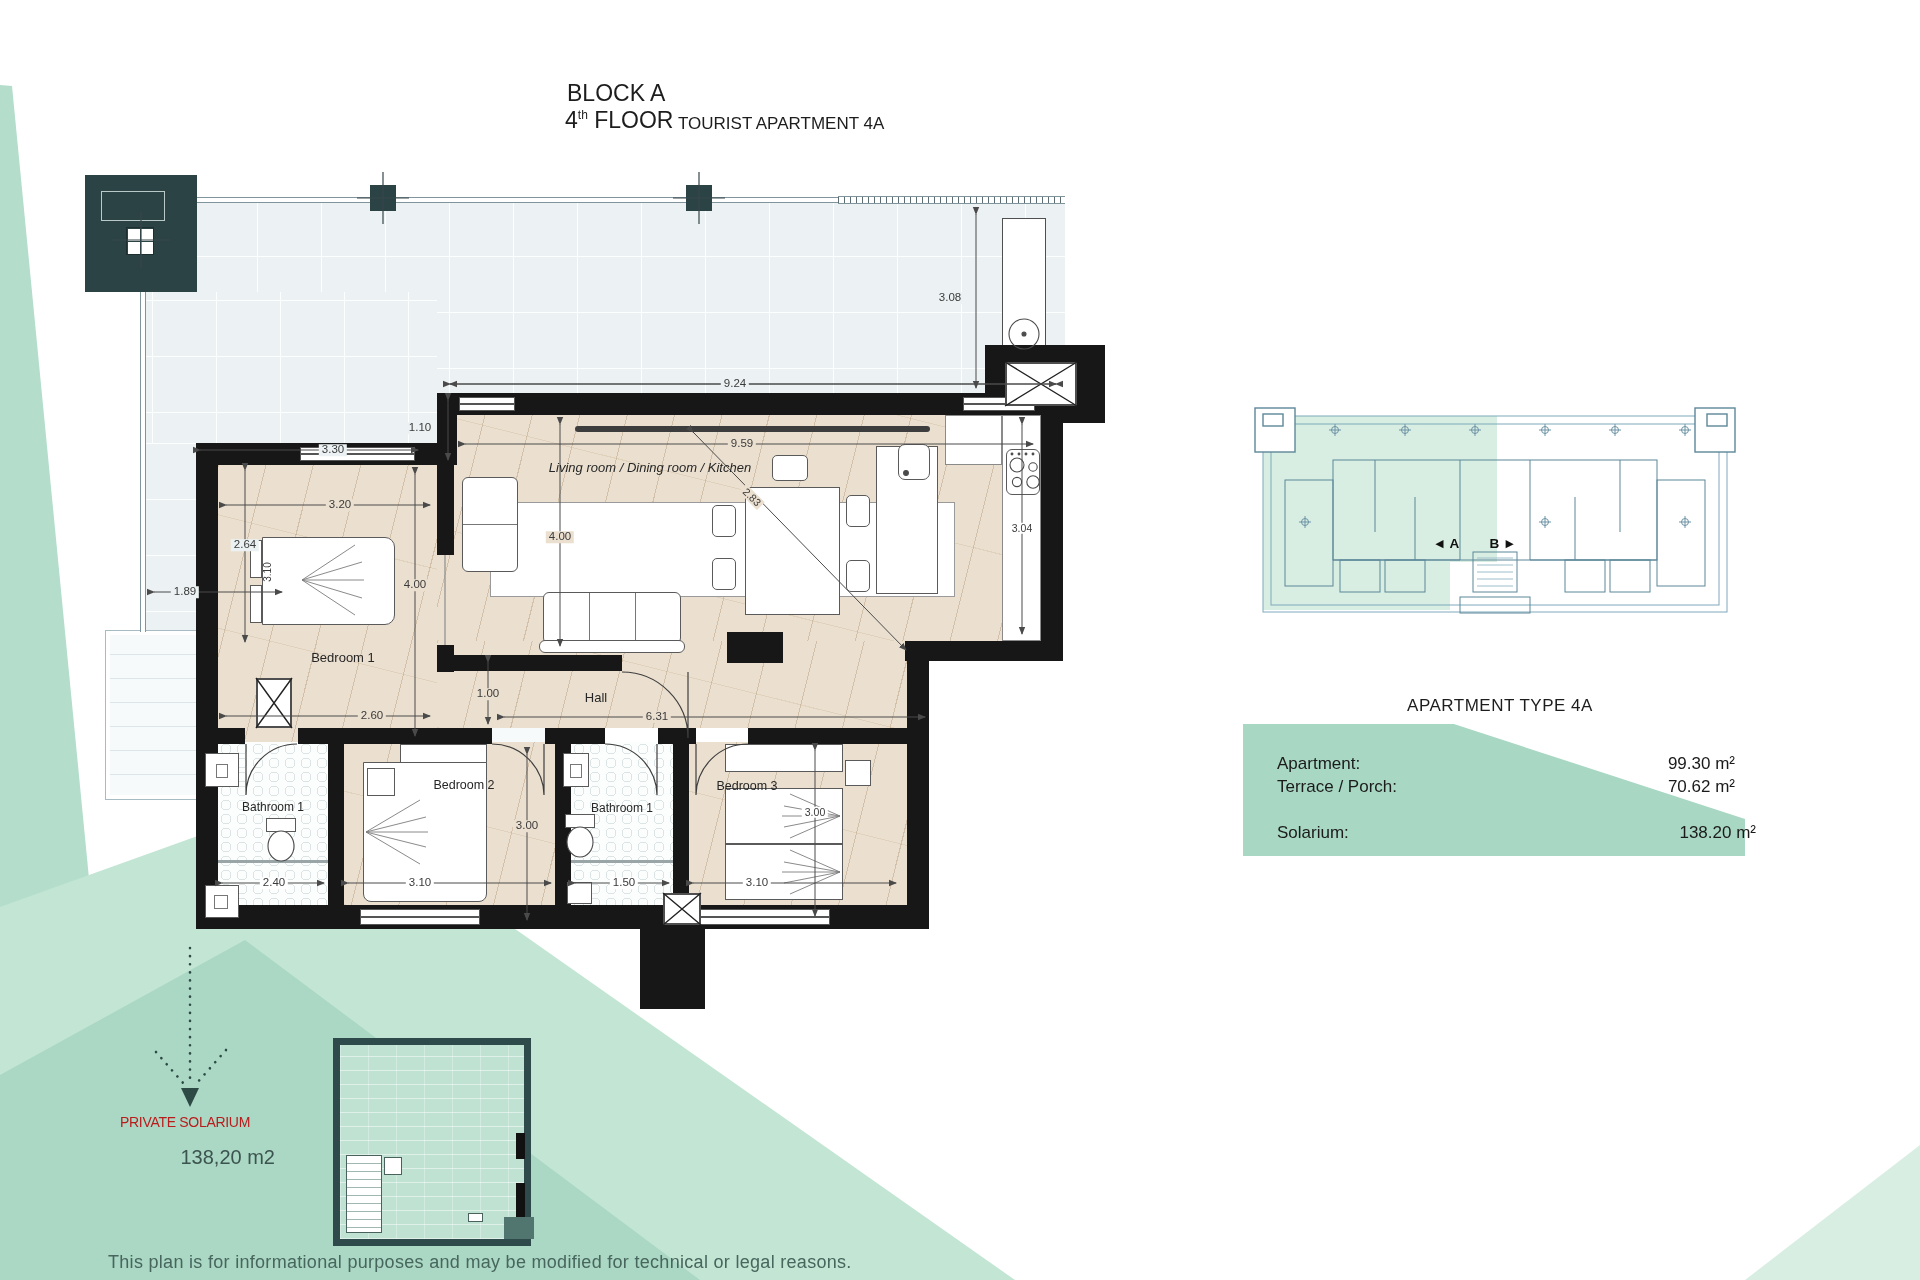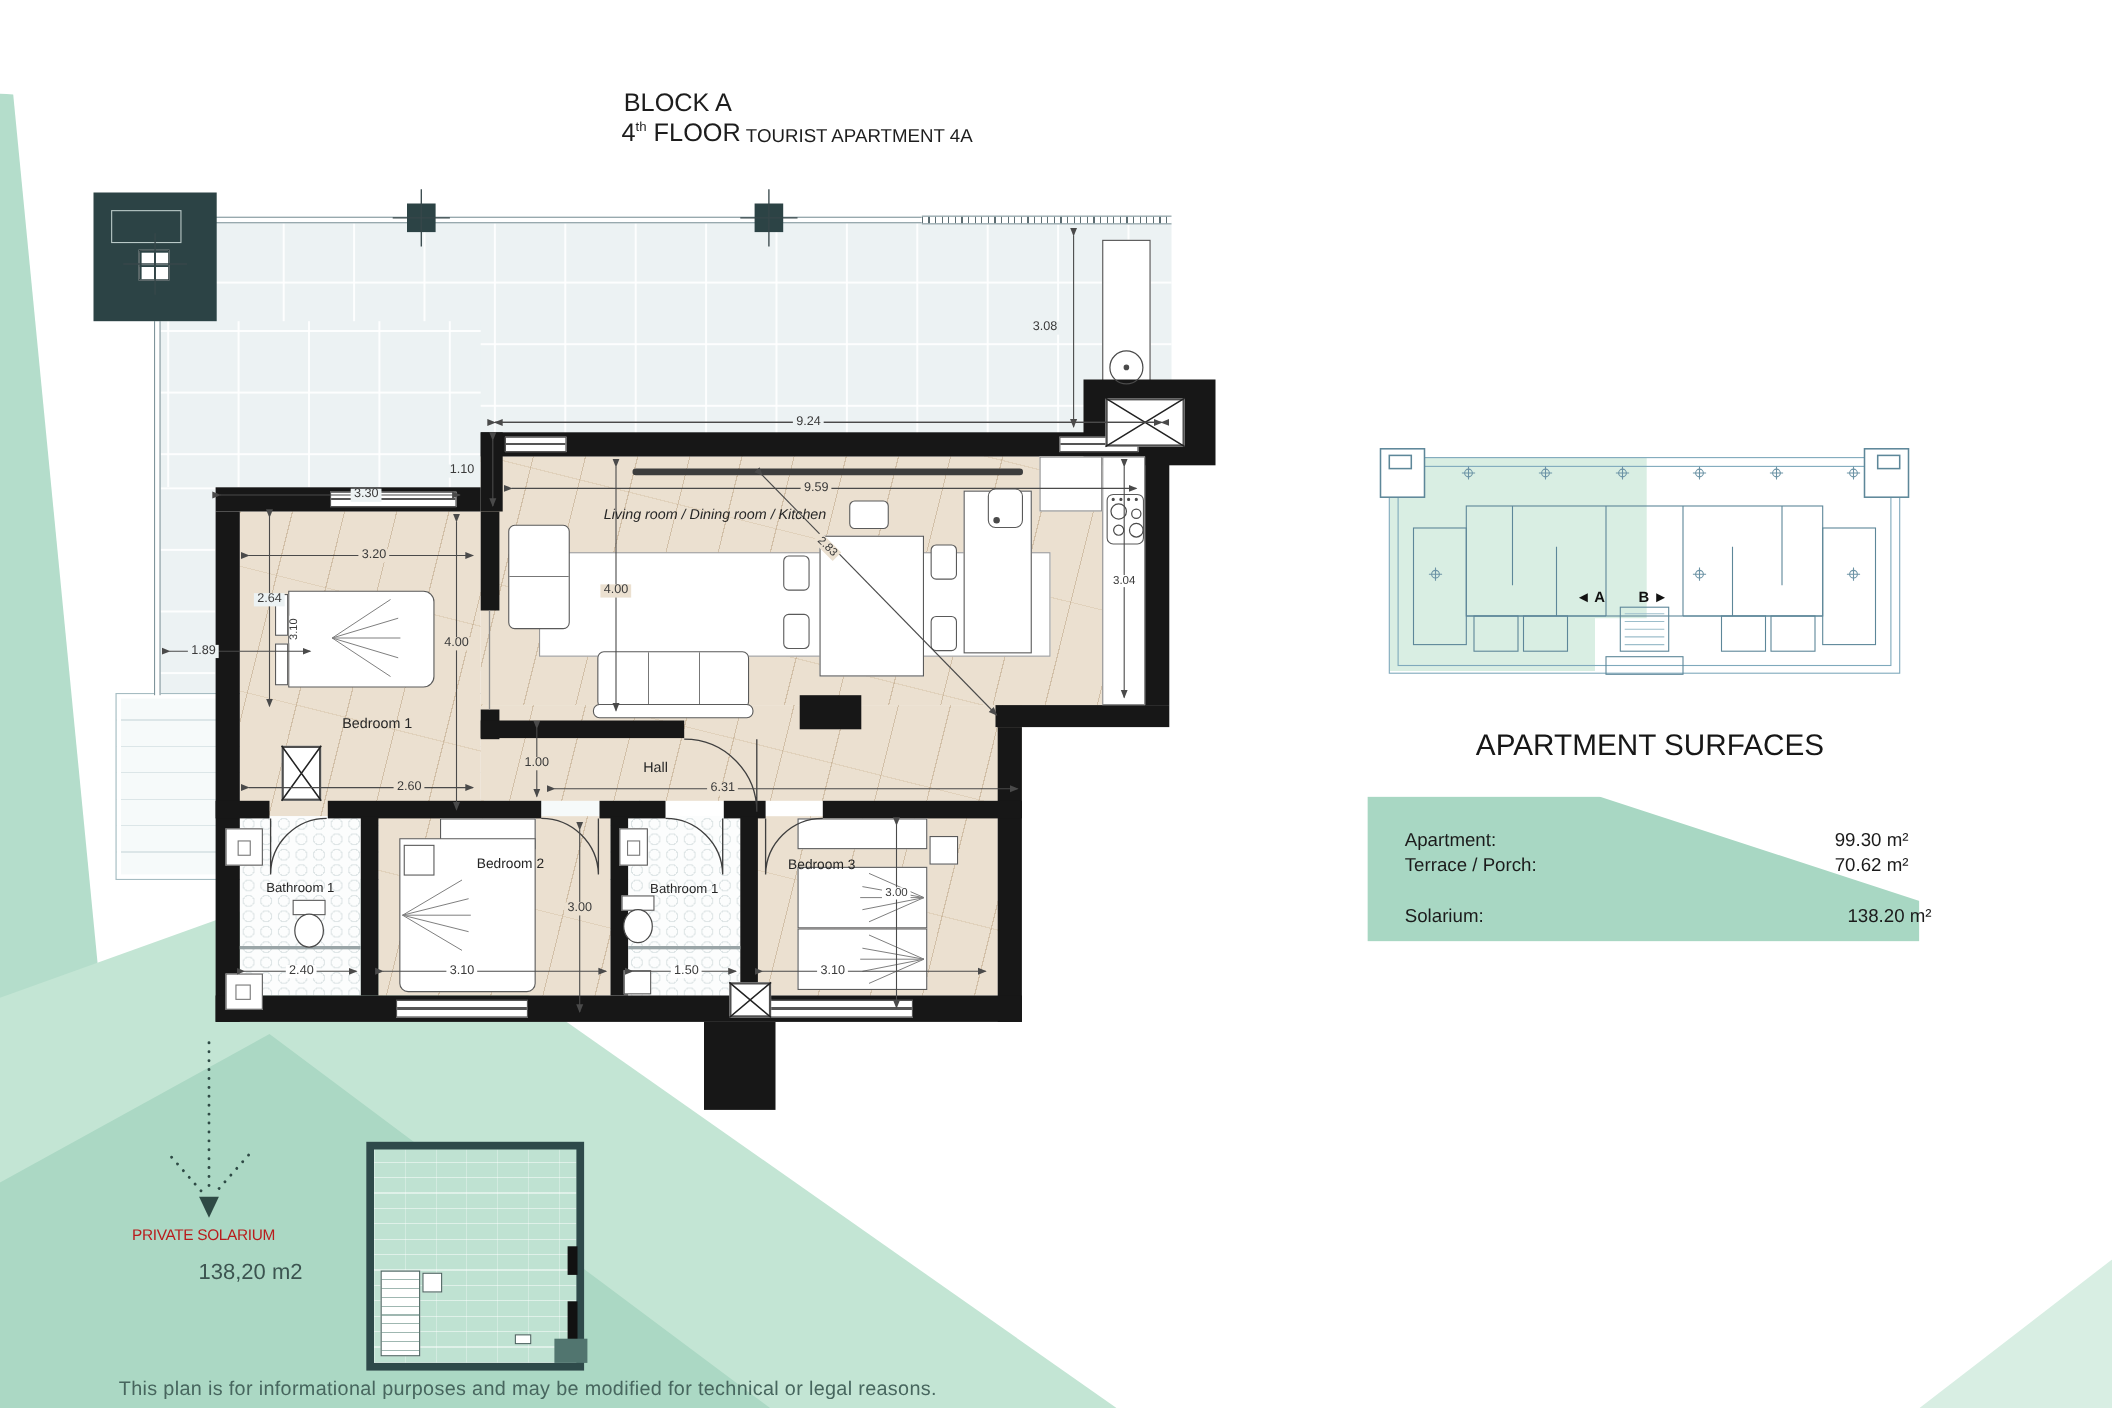--- a/index.html
+++ b/index.html
@@ -329,21 +329,21 @@
             <path d="M294,120 H306 M300,114 V126"></path>
           <circle cx="440" cy="120" r="3.5"></circle>
             <path d="M434,120 H446 M440,114 V126"></path>
         </g>
       </g>
     </svg>
     <div class="abs" style="left:201px;top:141px;transform:translate(-50%,-50%);font-size:13.5px;font-weight:bold;color:#111;">◄ A</div>
     <div class="abs" style="left:258px;top:141px;transform:translate(-50%,-50%);font-size:13.5px;font-weight:bold;color:#111;">B ►</div>
   </div>
 
-  <div class="abs" style="left:1240px;top:662px;width:520px;text-align:center;font-size:27px;color:#171717;">APARTMENT SURFACES</div>
+  <div class="abs" style="left:1240px;top:696px;width:520px;text-align:center;font-size:17px;letter-spacing:.5px;color:#1d1d1d;">APARTMENT TYPE 4A</div>
   <div class="abs" style="left:1243px;top:724px;width:502px;height:132px;">
     <div style="position:absolute;inset:0;background:#a8d7c3;clip-path:polygon(0 0,42% 0,100% 72%,100% 100%,0 100%);"></div>
     <div class="surf-row" style="top:30px;">
       <span class="lab">Apartment:</span>
       <span class="val">99.30 m²</span>
     </div>
     <div class="surf-row" style="top:53px;">
       <span class="lab">Terrace / Porch:</span>
       <span class="val">70.62 m²</span>
     </div>

